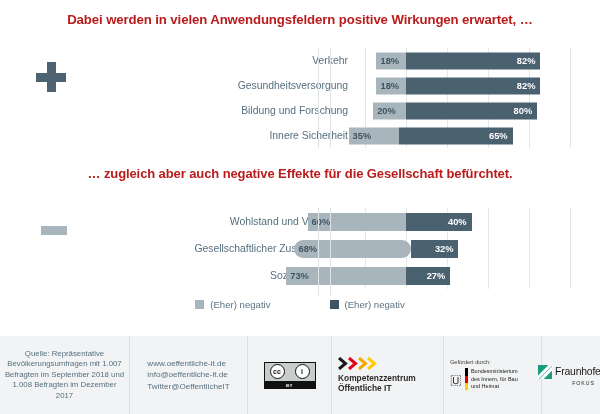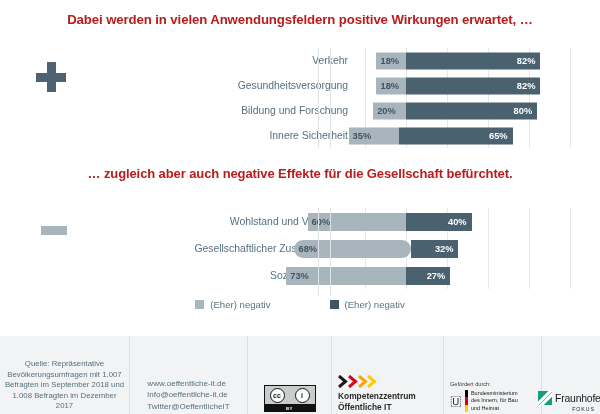--- a/index.html
+++ b/index.html
@@ -191,21 +191,21 @@
     height: 78px;
     background: #f2f3f4;
     display: flex;
     align-items: stretch;
   }
   .foot-cell {
     box-sizing: border-box;
     display: flex;
     flex-direction: column;
     align-items: center;
-    justify-content: flex-end;
+    justify-content: center;
     border-right: 1px solid #dcdfe1;
     padding: 2px 4px;
   }
   .foot-cell:last-child { border-right: none; }
 
   #foot-source { width: 130px; }
   #foot-contact { width: 118px; }
   #foot-cc { width: 84px; }
   #foot-kompetenz { width: 112px; }
   #foot-bmi { width: 98px; }

